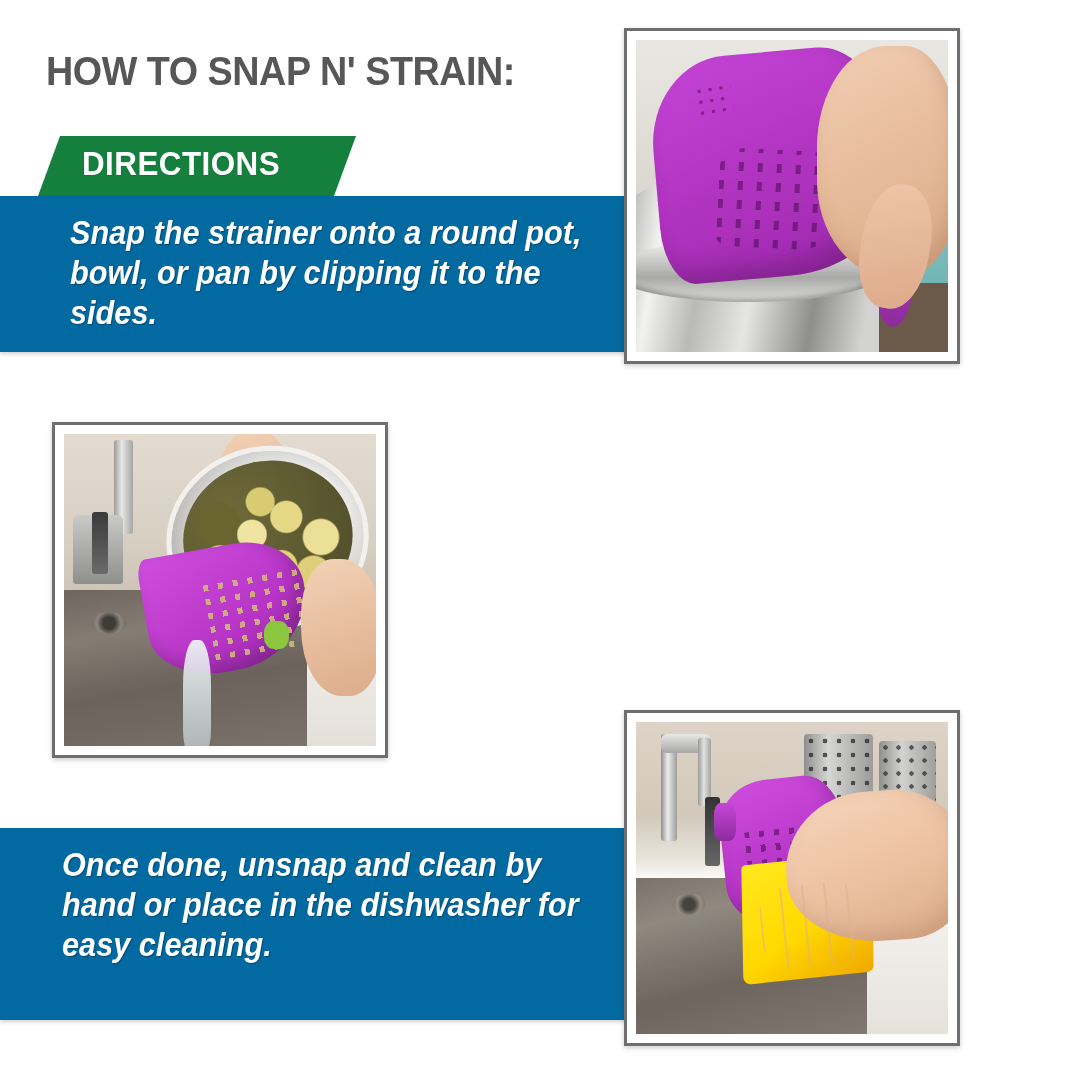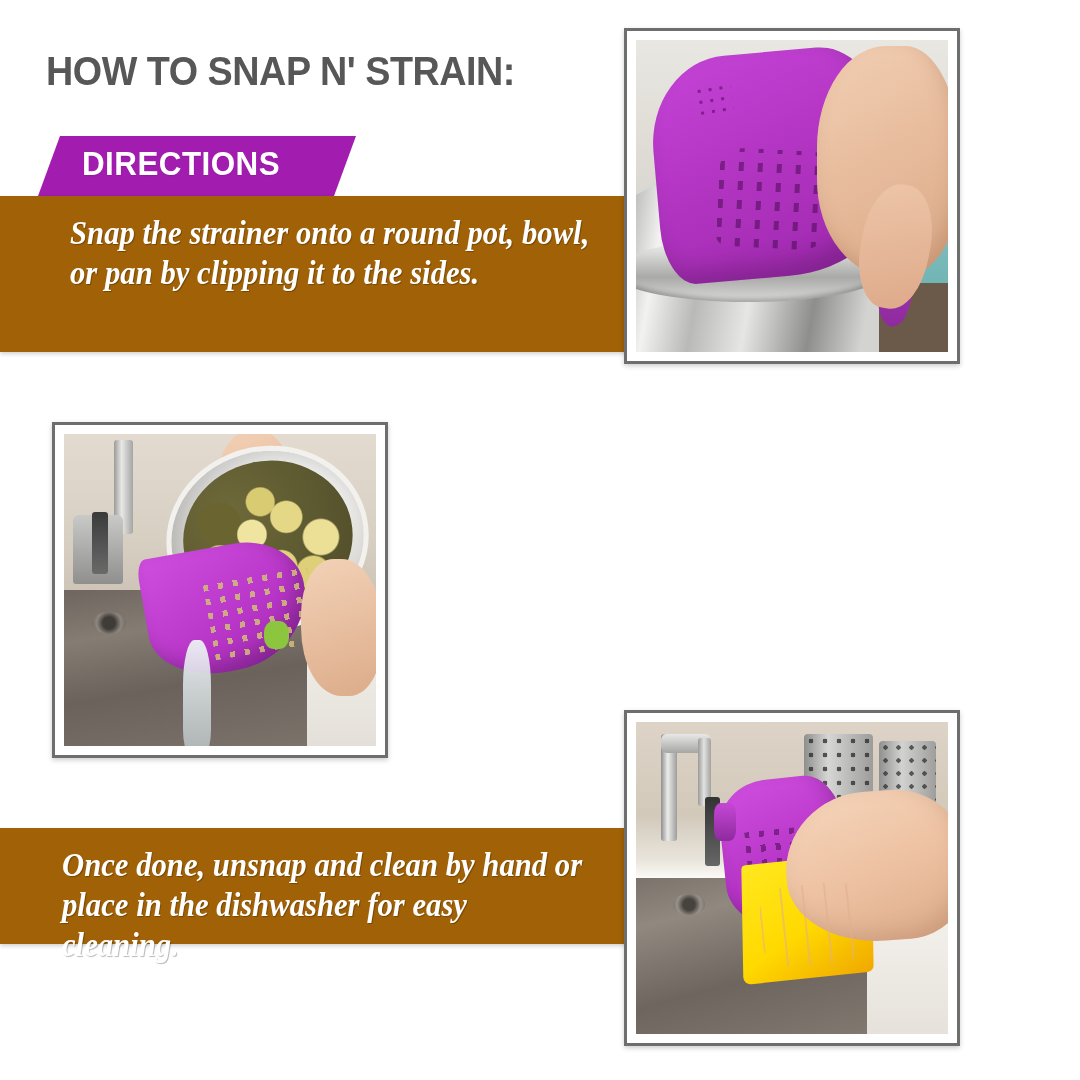--- a/index.html
+++ b/index.html
@@ -35,63 +35,62 @@
     white-space: nowrap;
   }
 
   
   #directions-banner {
     position: absolute;
     left: 38px;
     top: 136px;
     width: 318px;
     height: 60px;
-    background: #a21caf;
+    background: #15803d;
     clip-path: polygon(22px 0, 100% 0, calc(100% - 22px) 100%, 0 100%);
   }
   #directions-banner .label {
     position: absolute;
     left: 44px;
     top: 9px;
     font-size: 33px;
     font-weight: bold;
     color: #ffffff;
     letter-spacing: 0.5px;
     transform: scaleX(0.95);
     transform-origin: left center;
     text-shadow: 0 1px 1px rgba(0,0,0,0.10);
   }
 
   
   .step-bar {
     position: absolute;
-    background: #a16207;
+    background: #0369a1;
     box-shadow: 0 2px 4px rgba(0,0,0,0.18);
-    font-family: Liberation Serif, serif;
   }
   .step-bar .step-text {
     position: absolute;
     color: #ffffff;
     font-style: italic;
     font-weight: 600;
     font-size: 33px;
     line-height: 40px;
     transform: scaleX(0.93);
     transform-origin: left top;
     text-shadow: 1px 1px 1px rgba(0,0,0,0.28);
     white-space: pre-line;
   }
 
   #step-bar-1 { left: 0px;   top: 196px; width: 634px; height: 156px; }
   #step-bar-1 .step-text { left: 70px; top: 17px; }
 
   #step-bar-2 { left: 392px; top: 462px; width: 626px; height: 156px; }
   #step-bar-2 .step-text { left: 64px; top: 17px; }
 
-  #step-bar-3 { left: 0px;   top: 828px; width: 628px; height: 116px; }
+  #step-bar-3 { left: 0px;   top: 828px; width: 628px; height: 192px; }
   #step-bar-3 .step-text { left: 62px; top: 17px; }
 
   
   .photo-frame {
     position: absolute;
     background: #ffffff;
     border: 3px solid #6e6e6e;
     padding: 9px;
     box-sizing: border-box;
     box-shadow: 0 2px 5px rgba(0,0,0,0.20);

